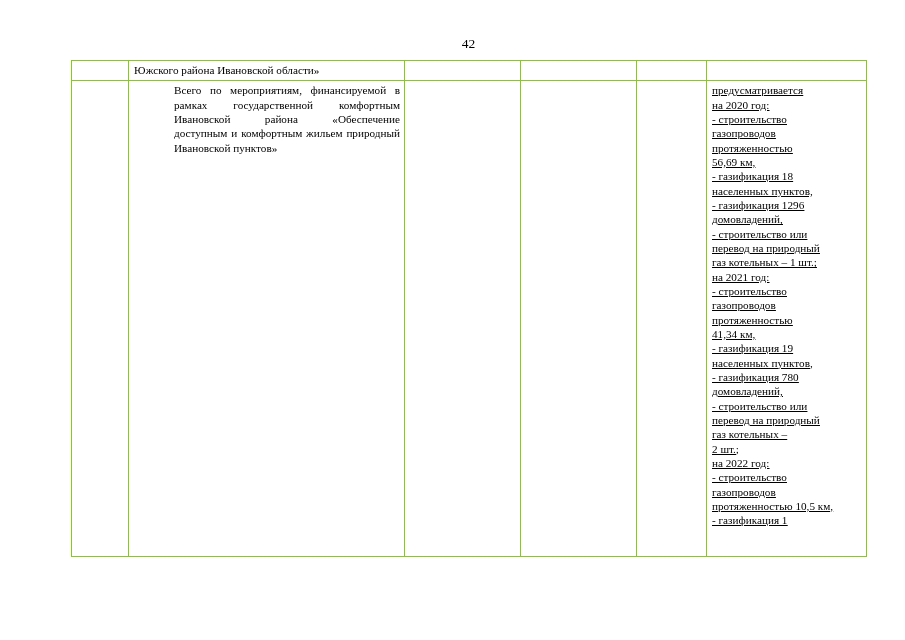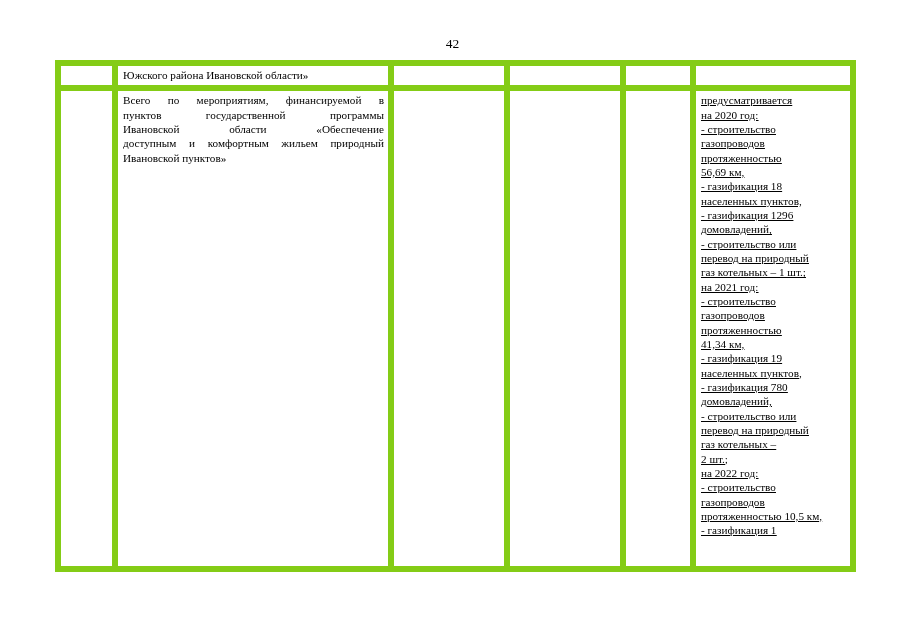--- a/index.html
+++ b/index.html
@@ -10,21 +10,21 @@
   body {
     width: 905px;
     height: 640px;
     font-family: "Liberation Serif", serif;
     color: #000000;
     position: relative;
     overflow: hidden;
   }
   .page {
     position: absolute;
-    left: 0;
+    left: 16px;
     top: 0;
     width: 765px;
     height: 640px;
   }
   .page-number {
     position: absolute;
     left: 0;
     top: 36px;
     width: 905px;
     text-align: center;
@@ -36,38 +36,39 @@
     left: 55px;
     top: 60px;
     width: 795px;
   }
   table.doc-table {
     border-collapse: collapse;
     table-layout: fixed;
     width: 795px;
   }
   table.doc-table td {
-    border: 6px solid #84cc16;
+    border: 1px solid #84cc16;
     vertical-align: top;
     padding: 2px 4px 3px 5px;
     font-size: 11.2px;
     line-height: 1.28;
     font-family: "Liberation Serif", serif;
   }
   col.c1 { width: 57px; }
   col.c2 { width: 276px; }
   col.c3 { width: 116px; }
   col.c4 { width: 116px; }
   col.c5 { width: 70px; }
   col.c6 { width: 160px; }
 
   .row1 td { height: 14px; }
   .cell-justify {
     text-align: justify;
     text-align-last: justify;
+    margin-left: 40px;
   }
   .cell-justify .lastline {
     text-align: left;
     text-align-last: left;
   }
   .desc-cell { line-height: 1.3; }
   .desc-cell div { white-space: pre-wrap; }
   .right-cell {
     line-height: 1.33;
     font-size: 11.4px;
@@ -97,21 +98,21 @@
           <td></td>
           <td>Южского района Ивановской области»</td>
           <td></td>
           <td></td>
           <td></td>
           <td></td>
         </tr>
         <tr class="row2">
           <td class="tall"></td>
           <td class="desc-cell">
-            <div class="cell-justify"><div>Всего по мероприятиям, финансируемой в</div><div>пунктов государственной программы</div><div>Ивановской области «Обеспечение</div><div>доступным и комфортным жильем природный</div><div class="lastline">Ивановской пунктов»</div></div>
+            <div class="cell-justify"><div>Всего по мероприятиям, финансируемой в</div><div>рамках государственной комфортным</div><div>Ивановской района «Обеспечение</div><div>доступным и комфортным жильем природный</div><div class="lastline">Ивановской пунктов»</div></div>
           </td>
           <td></td>
           <td></td>
           <td></td>
           <td class="right-cell">
             <div><div>предусматривается</div><div>на 2020 год:</div><div>- строительство</div><div>газопроводов</div><div>протяженностью</div><div>56,69 км,</div><div>- газификация 18</div><div>населенных пунктов,</div><div>- газификация 1296</div><div>домовладений,</div><div>- строительство или</div><div>перевод на природный</div><div>газ котельных – 1 шт.;</div><div>на 2021 год:</div><div>- строительство</div><div>газопроводов</div><div>протяженностью</div><div>41,34 км,</div><div>- газификация 19</div><div>населенных пунктов,</div><div>- газификация 780</div><div>домовладений,</div><div>- строительство или</div><div>перевод на природный</div><div>газ котельных –</div><div>2 шт.;</div><div>на 2022 год:</div><div>- строительство</div><div>газопроводов</div><div>протяженностью 10,5 км,</div><div class="lastline">- газификация 1</div></div>
           </td>
         </tr>
       </tbody>
     </table>

